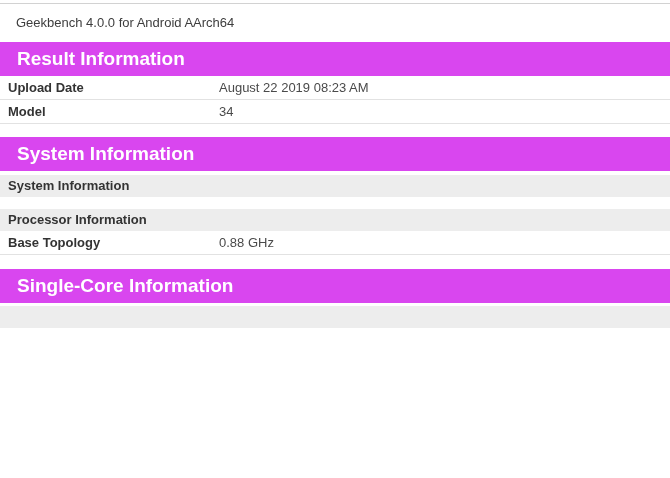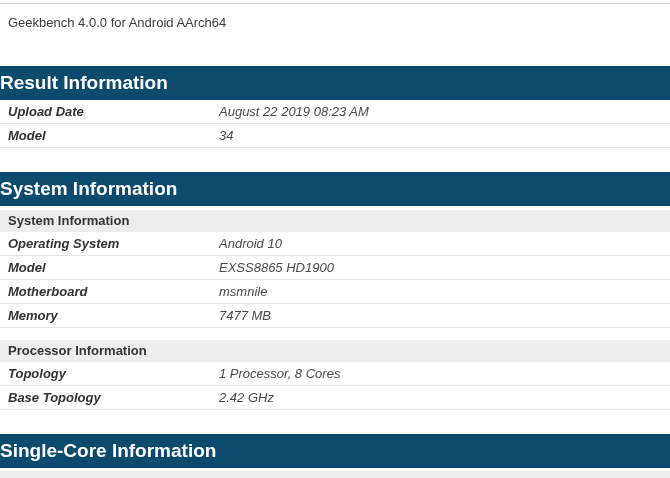--- a/index.html
+++ b/index.html
@@ -8,39 +8,37 @@
     background: #ffffff;
   }
   body {
     font-family: "Liberation Sans", sans-serif;
     font-size: 13px;
     color: #333333;
   }
   .page { padding-top: 3px; }
   .top-rule { border-top: 1px solid #d2d2d2; height: 0; }
   .caption {
-    padding: 11px 8px;
+    padding: 11px 16px;
     line-height: 16px;
     font-size: 13px;
     color: #3d3d3d;
   }
   .section-header {
-    background: #0c4a6e;
+    background: #d946ef;
     color: #ffffff;
     font-size: 19px;
     font-weight: bold;
     line-height: 22px;
-    padding: 6px 0;
-    margin-top: 24px;
+    padding: 6px 17px;
   }
   .info-table {
     width: 100%;
     border-collapse: collapse;
     table-layout: fixed;
-    font-style: italic;
   }
   .info-table th.label,
   .info-table td.value {
     text-align: left;
     vertical-align: top;
     font-size: 13px;
     line-height: 17px;
     padding: 3px 8px;
     border-bottom: 1px solid #e2e2e2;
     overflow: hidden;
@@ -89,53 +87,29 @@
         </tr>
       </tbody>
     </table>
   </section>
 
   <section class="section sec-system">
     <div class="section-header">System Information</div>
 
     <div class="group group-first">
       <div class="subheader">System Information</div>
-      <table class="info-table">
-        <tbody>
-          <tr>
-            <th class="label">Operating System</th>
-            <td class="value">Android 10</td>
-          </tr>
-          <tr>
-            <th class="label">Model</th>
-            <td class="value">EXSS8865 HD1900</td>
-          </tr>
-          <tr>
-            <th class="label">Motherboard</th>
-            <td class="value">msmnile</td>
-          </tr>
-          <tr>
-            <th class="label">Memory</th>
-            <td class="value">7477 MB</td>
-          </tr>
-        </tbody>
-      </table>
     </div>
 
     <div class="group">
       <div class="subheader">Processor Information</div>
       <table class="info-table">
         <tbody>
           <tr>
-            <th class="label">Topology</th>
-            <td class="value">1 Processor, 8 Cores</td>
-          </tr>
-          <tr>
             <th class="label">Base Topology</th>
-            <td class="value">2.42 GHz</td>
+            <td class="value">0.88 GHz</td>
           </tr>
         </tbody>
       </table>
     </div>
   </section>
 
   <section class="section sec-single">
     <div class="section-header">Single-Core Information</div>
     <div class="subheader sliver"></div>
   </section>

